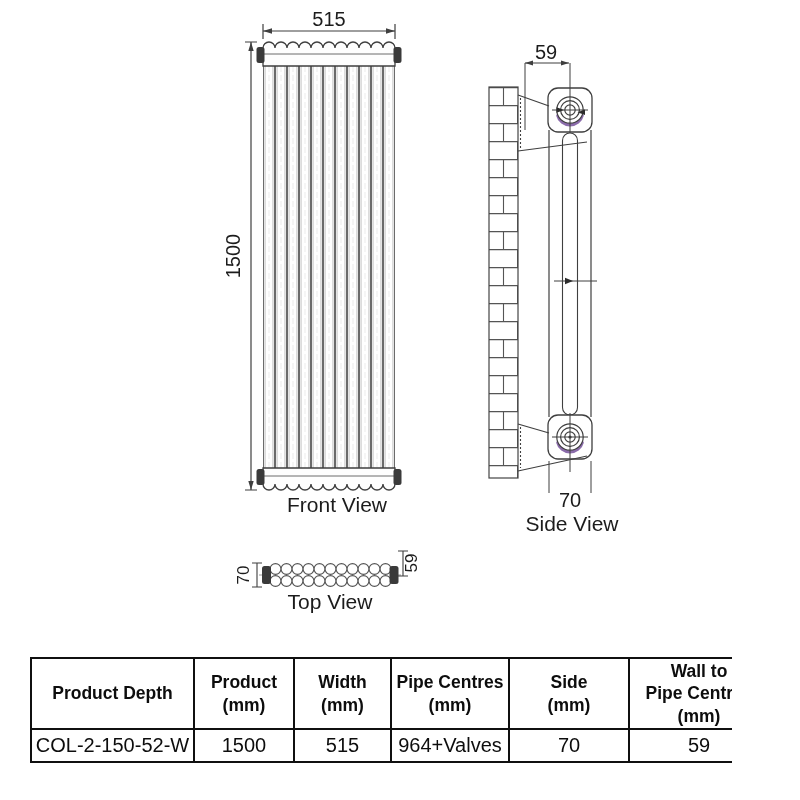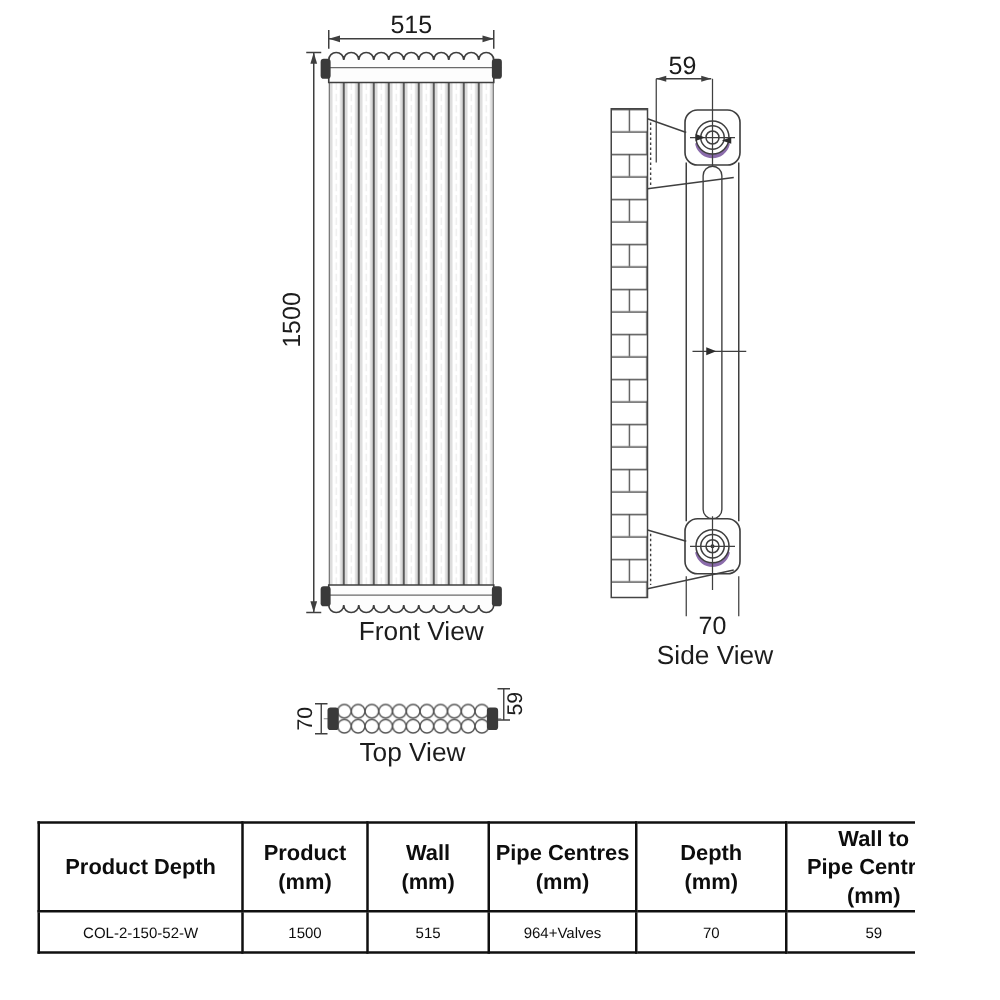--- a/index.html
+++ b/index.html
@@ -14,21 +14,21 @@
   .small-dim{font-size:17px;}
   table.spec{
     position:absolute;left:30px;top:657px;width:738px;
     border-collapse:collapse;table-layout:fixed;background:#fff;
   }
   table.spec th,table.spec td{
     border:2.4px solid #101010;text-align:center;vertical-align:middle;
     white-space:pre-line;padding:0 2px;color:#0d0d0d;
   }
   table.spec th{height:69px;font-size:17.5px;font-weight:bold;line-height:1.28;}
-  table.spec td{height:31px;font-size:12px;font-weight:normal;}
+  table.spec td{height:31px;font-size:20px;font-weight:normal;}
 </style>
 </head>
 <body>
 
 <div class="canvas">
 
   <svg width="800" height="648" viewBox="0 0 800 648">
     <defs>
       <pattern id="tubes" x="263" y="66" width="12" height="9" patternUnits="userSpaceOnUse">
         <rect width="12" height="9" fill="#ffffff"></rect>
@@ -177,25 +177,25 @@
         <col style="width:97px">
       <col style="width:118px">
         <col style="width:120px">
         <col style="width:140px">
     </colgroup>
     <thead>
       <tr>
         <th>Product Depth</th>
         <th>Product
 (mm)</th>
-        <th>Wall
+        <th>Width
 (mm)</th>
         <th>Pipe Centres
 (mm)</th>
-        <th>Depth
+        <th>Side
 (mm)</th>
         <th>Wall to
 Pipe Centres
 (mm)</th>
       </tr>
     </thead>
     <tbody>
       <tr>
         <td>COL-2-150-52-W</td>
         <td>1500</td>

